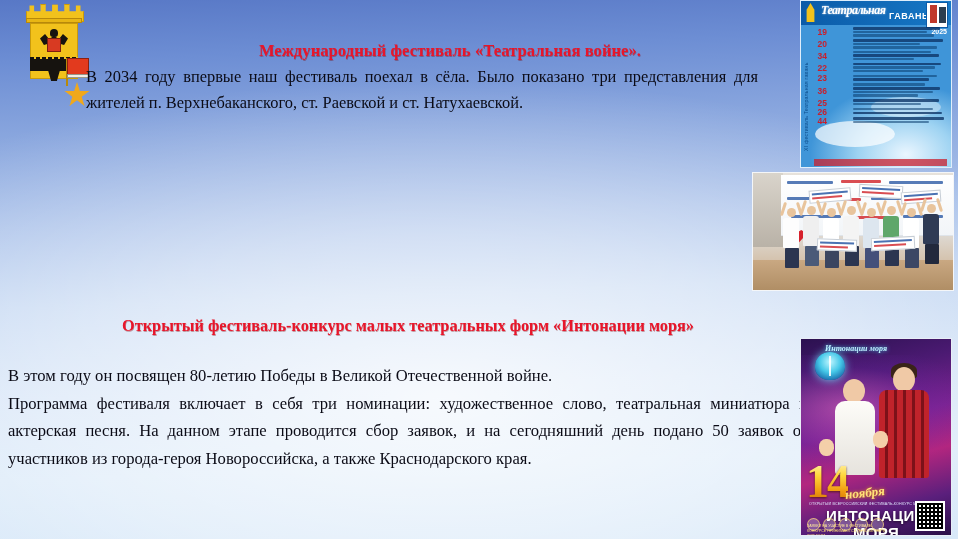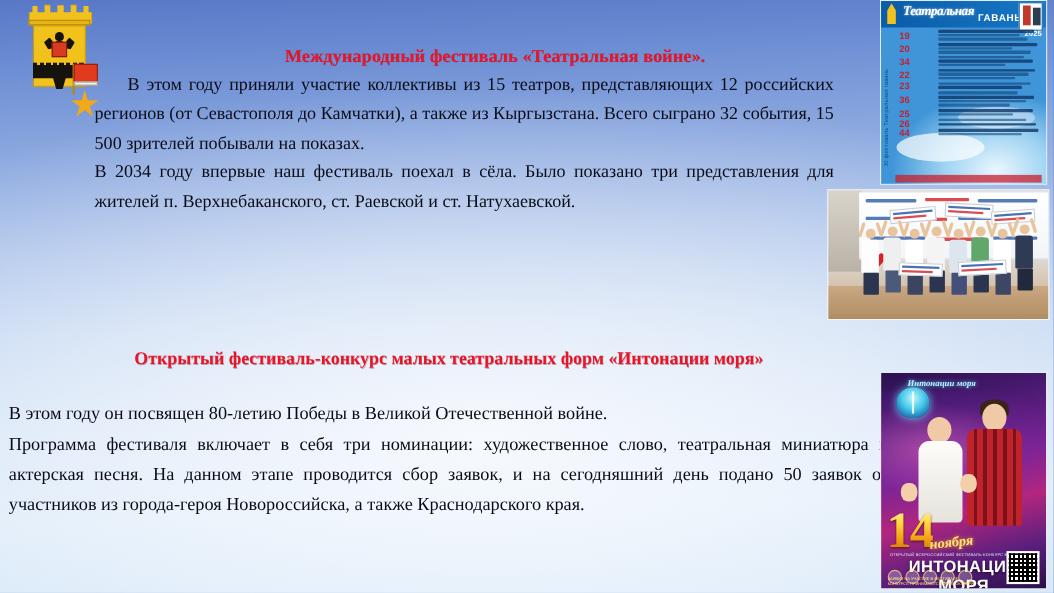--- a/index.html
+++ b/index.html
@@ -194,21 +194,20 @@
     <div class="em-wave"></div>
     <div class="em-black"></div>
     <div class="em-flagpole"></div>
     <div class="em-flag"></div>
     <div class="em-ribbon"></div>
     <div class="em-star"></div>
   </div>
 
   <div class="sec1-title">Международный фестиваль «Театральная войне».</div>
   <div class="sec1-body">
-    <p class="ind">В этом году приняли участие коллективы из 15 театров, представляющих 12 российских регионов (от Севастополя до Камчатки), а также из Кыргызстана. Всего сыграно 32 события, 15 500 зрителей побывали на показах.</p>
     <p>В 2034 году впервые наш фестиваль поехал в сёла. Было показано три представления для жителей п. Верхнебаканского, ст. Раевской и ст. Натухаевской.</p>
   </div>
 
   <div class="sec2-title">
     <div>Открытый фестиваль-конкурс малых театральных форм «Интонации моря»</div>
   </div>
   <div class="sec2-body">
     <p>В этом году он посвящен 80-летию Победы в Великой Отечественной войне.</p>
     <p>Программа фестиваля включает в себя три номинации: художественное слово, театральная миниатюра и актерская песня. На данном этапе проводится сбор заявок, и на сегодняшний день подано 50 заявок от участников из города-героя Новороссийска, а также Краснодарского края.</p>
   </div>

